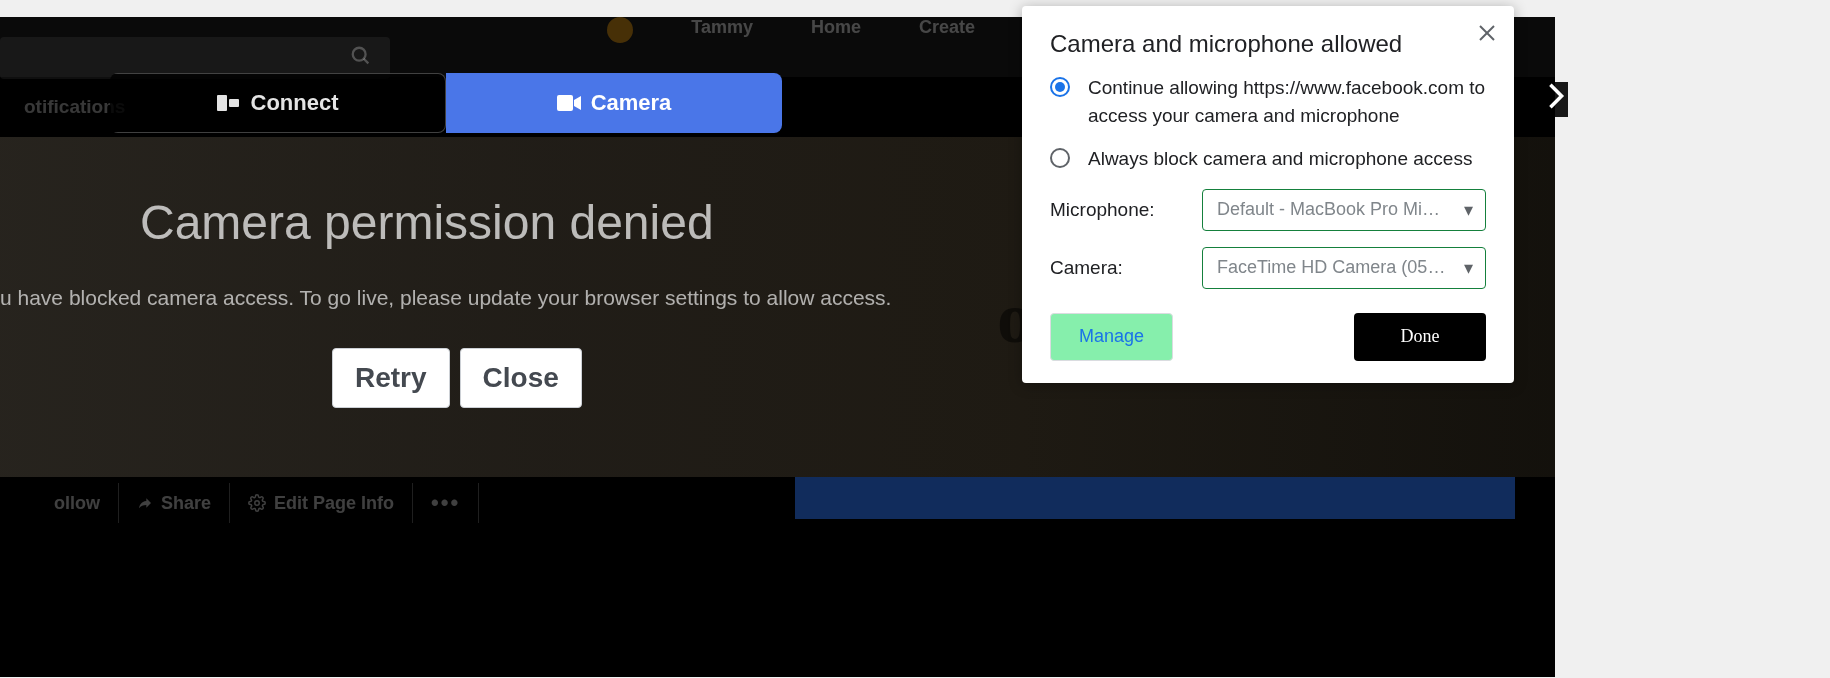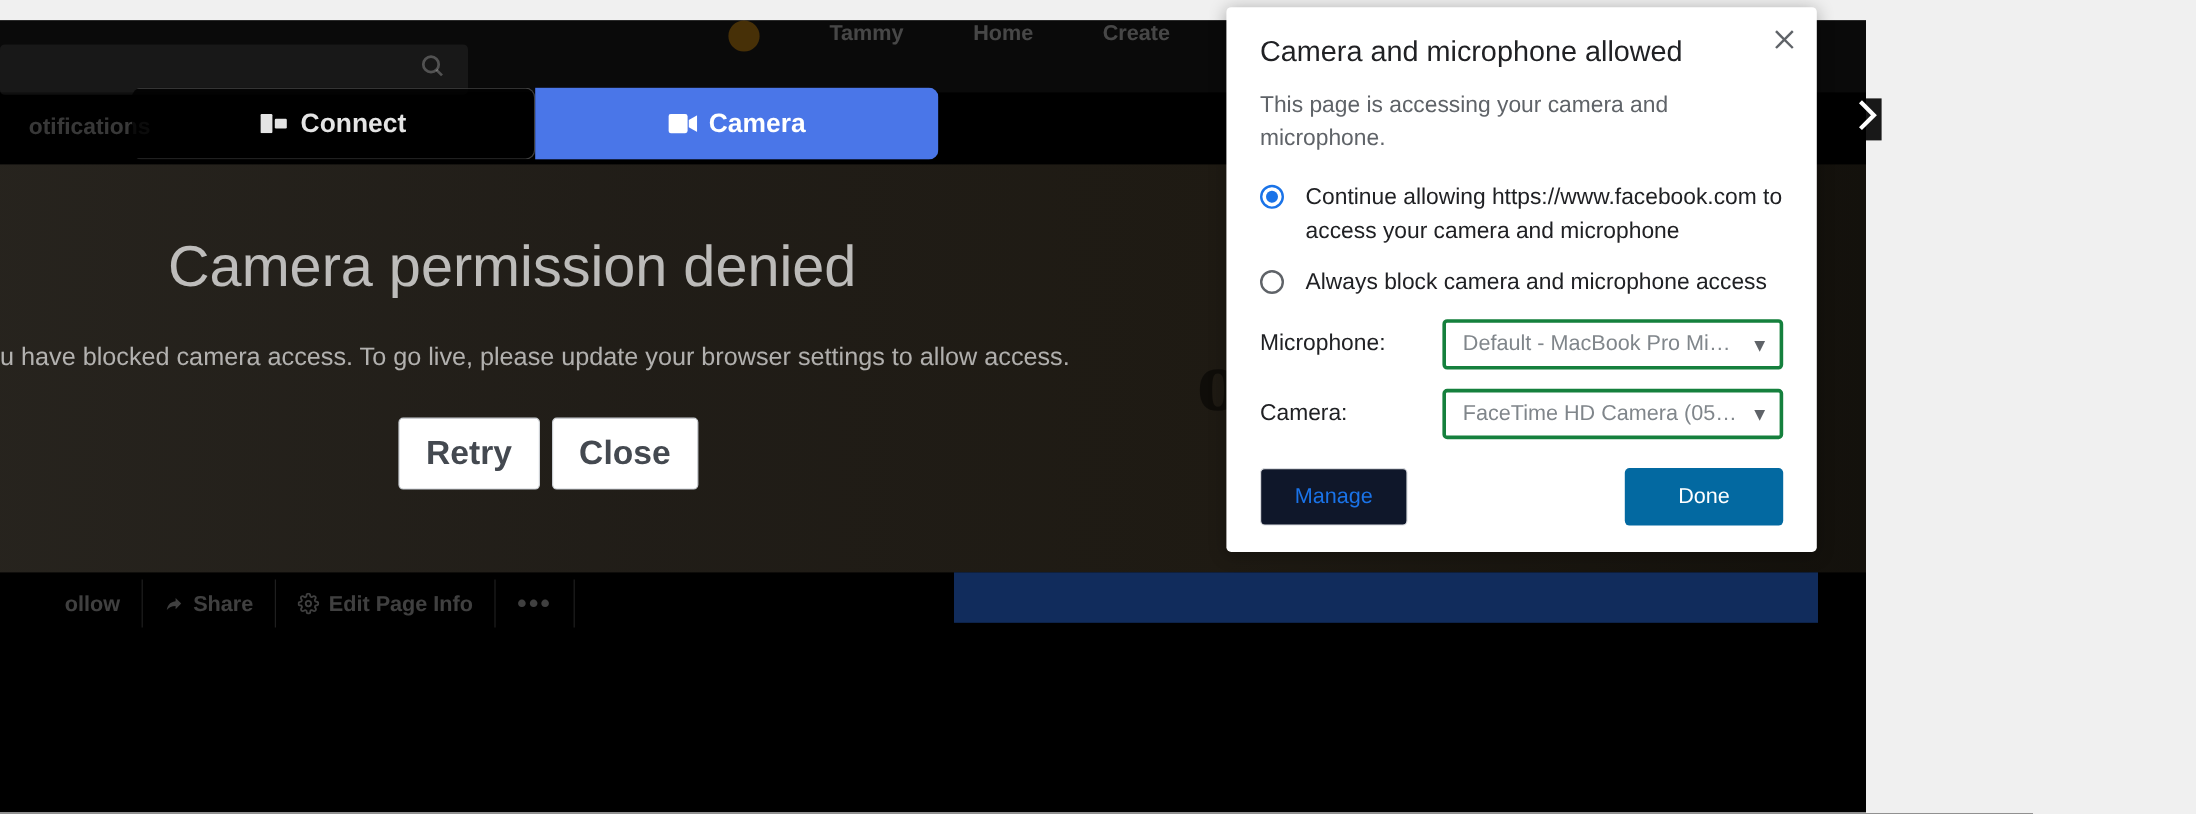--- a/index.html
+++ b/index.html
@@ -158,41 +158,41 @@
     .radio.selected::after {
       content: ""; position: absolute; left: 50%; top: 50%;
       transform: translate(-50%,-50%);
       width: 10px; height: 10px; border-radius: 50%; background: #1a73e8;
     }
     .radio-label { font-size: 19px; color: #202124; line-height: 1.45; max-width: 440px; }
     .device-row { display: flex; align-items: center; margin-bottom: 16px; }
     .device-label { font-size: 19px; width: 152px; }
     .device-select {
       flex: 1; height: 42px;
-      border: 3px solid #15803d; border-radius: 4px;
+      border: 1px solid #15803d; border-radius: 4px;
       padding: 0 36px 0 14px;
       font-size: 18px; color: #80868b;
       position: relative;
       display: flex; align-items: center;
       cursor: pointer;
       overflow: hidden; white-space: nowrap; text-overflow: ellipsis;
     }
     .device-select .caret {
       position: absolute; right: 12px; top: 50%; transform: translateY(-50%);
       color: #5f6368;
     }
     .popup-footer { display: flex; justify-content: space-between; margin-top: 24px; }
     .pbtn {
       height: 48px; padding: 0 28px;
       border-radius: 4px; font-size: 18px; font-weight: 500;
       display: flex; align-items: center; justify-content: center;
       cursor: pointer;
     }
-    .pbtn.manage { border: 1px solid #dadce0; color: #1a73e8; background: #0f172a; }
-    .pbtn.done { background: #0369a1; color: #fff; min-width: 132px; }
+    .pbtn.manage { border: 1px solid #dadce0; color: #1a73e8; background: #86efac; }
+    .pbtn.done { background: #000000; color: #fff; min-width: 132px; font-family: Liberation Serif, serif; }
     
     .right-chevron {
       position: absolute; right: 262px; top: 82px;
       color: #fff; font-size: 28px;
       background: rgba(0,0,0,0.9);
       width: 24px; text-align: center;
     }
   </style>
 </head>
 <body>
@@ -277,21 +277,20 @@
 </div>
 
 <div class="popup">
   <div class="popup-close">
     <svg width="18" height="18" viewBox="0 0 18 18" stroke="currentColor" stroke-width="2">
         <line x1="2" y1="2" x2="16" y2="16"></line>
         <line x1="16" y1="2" x2="2" y2="16"></line>
       </svg>
   </div>
   <div class="popup-title">Camera and microphone allowed</div>
-  <div class="popup-sub">This page is accessing your camera and microphone.</div>
 
   <div class="radio-row">
     <div class="radio selected"></div>
     <div class="radio-label">Continue allowing https://www.facebook.com to access your camera and microphone</div>
   </div>
   <div class="radio-row">
     <div class="radio"></div>
     <div class="radio-label">Always block camera and microphone access</div>
   </div>
 

